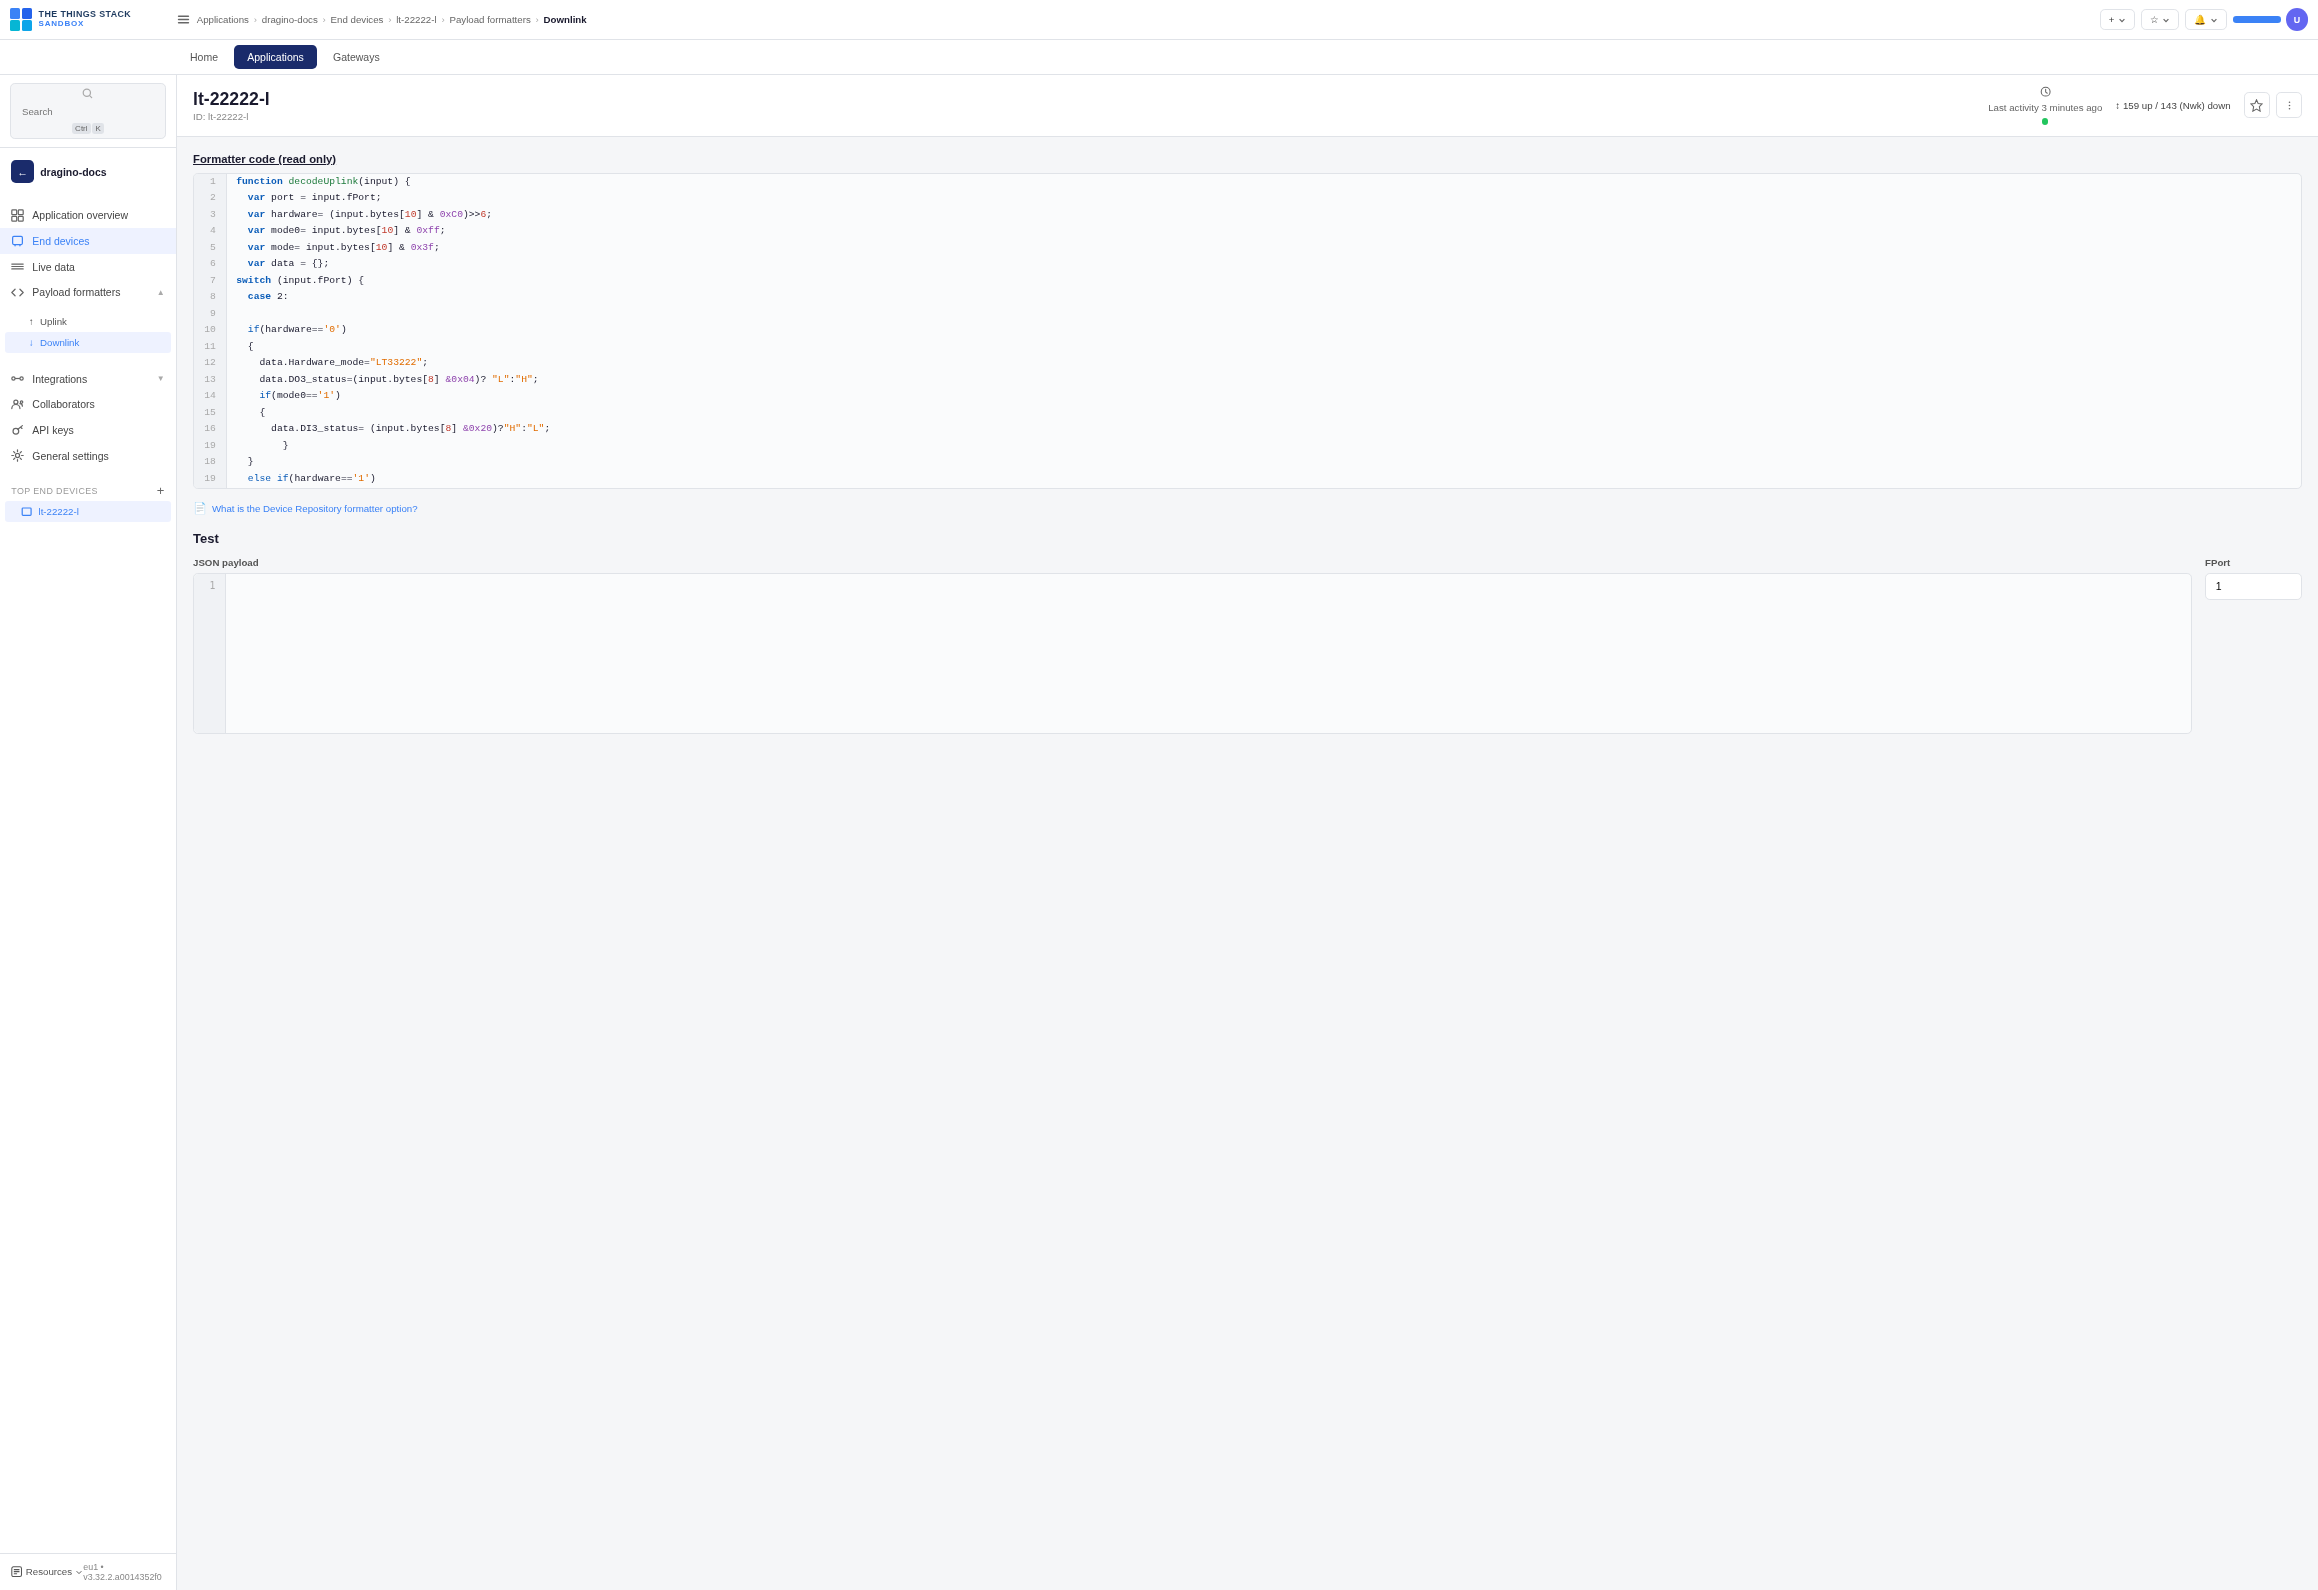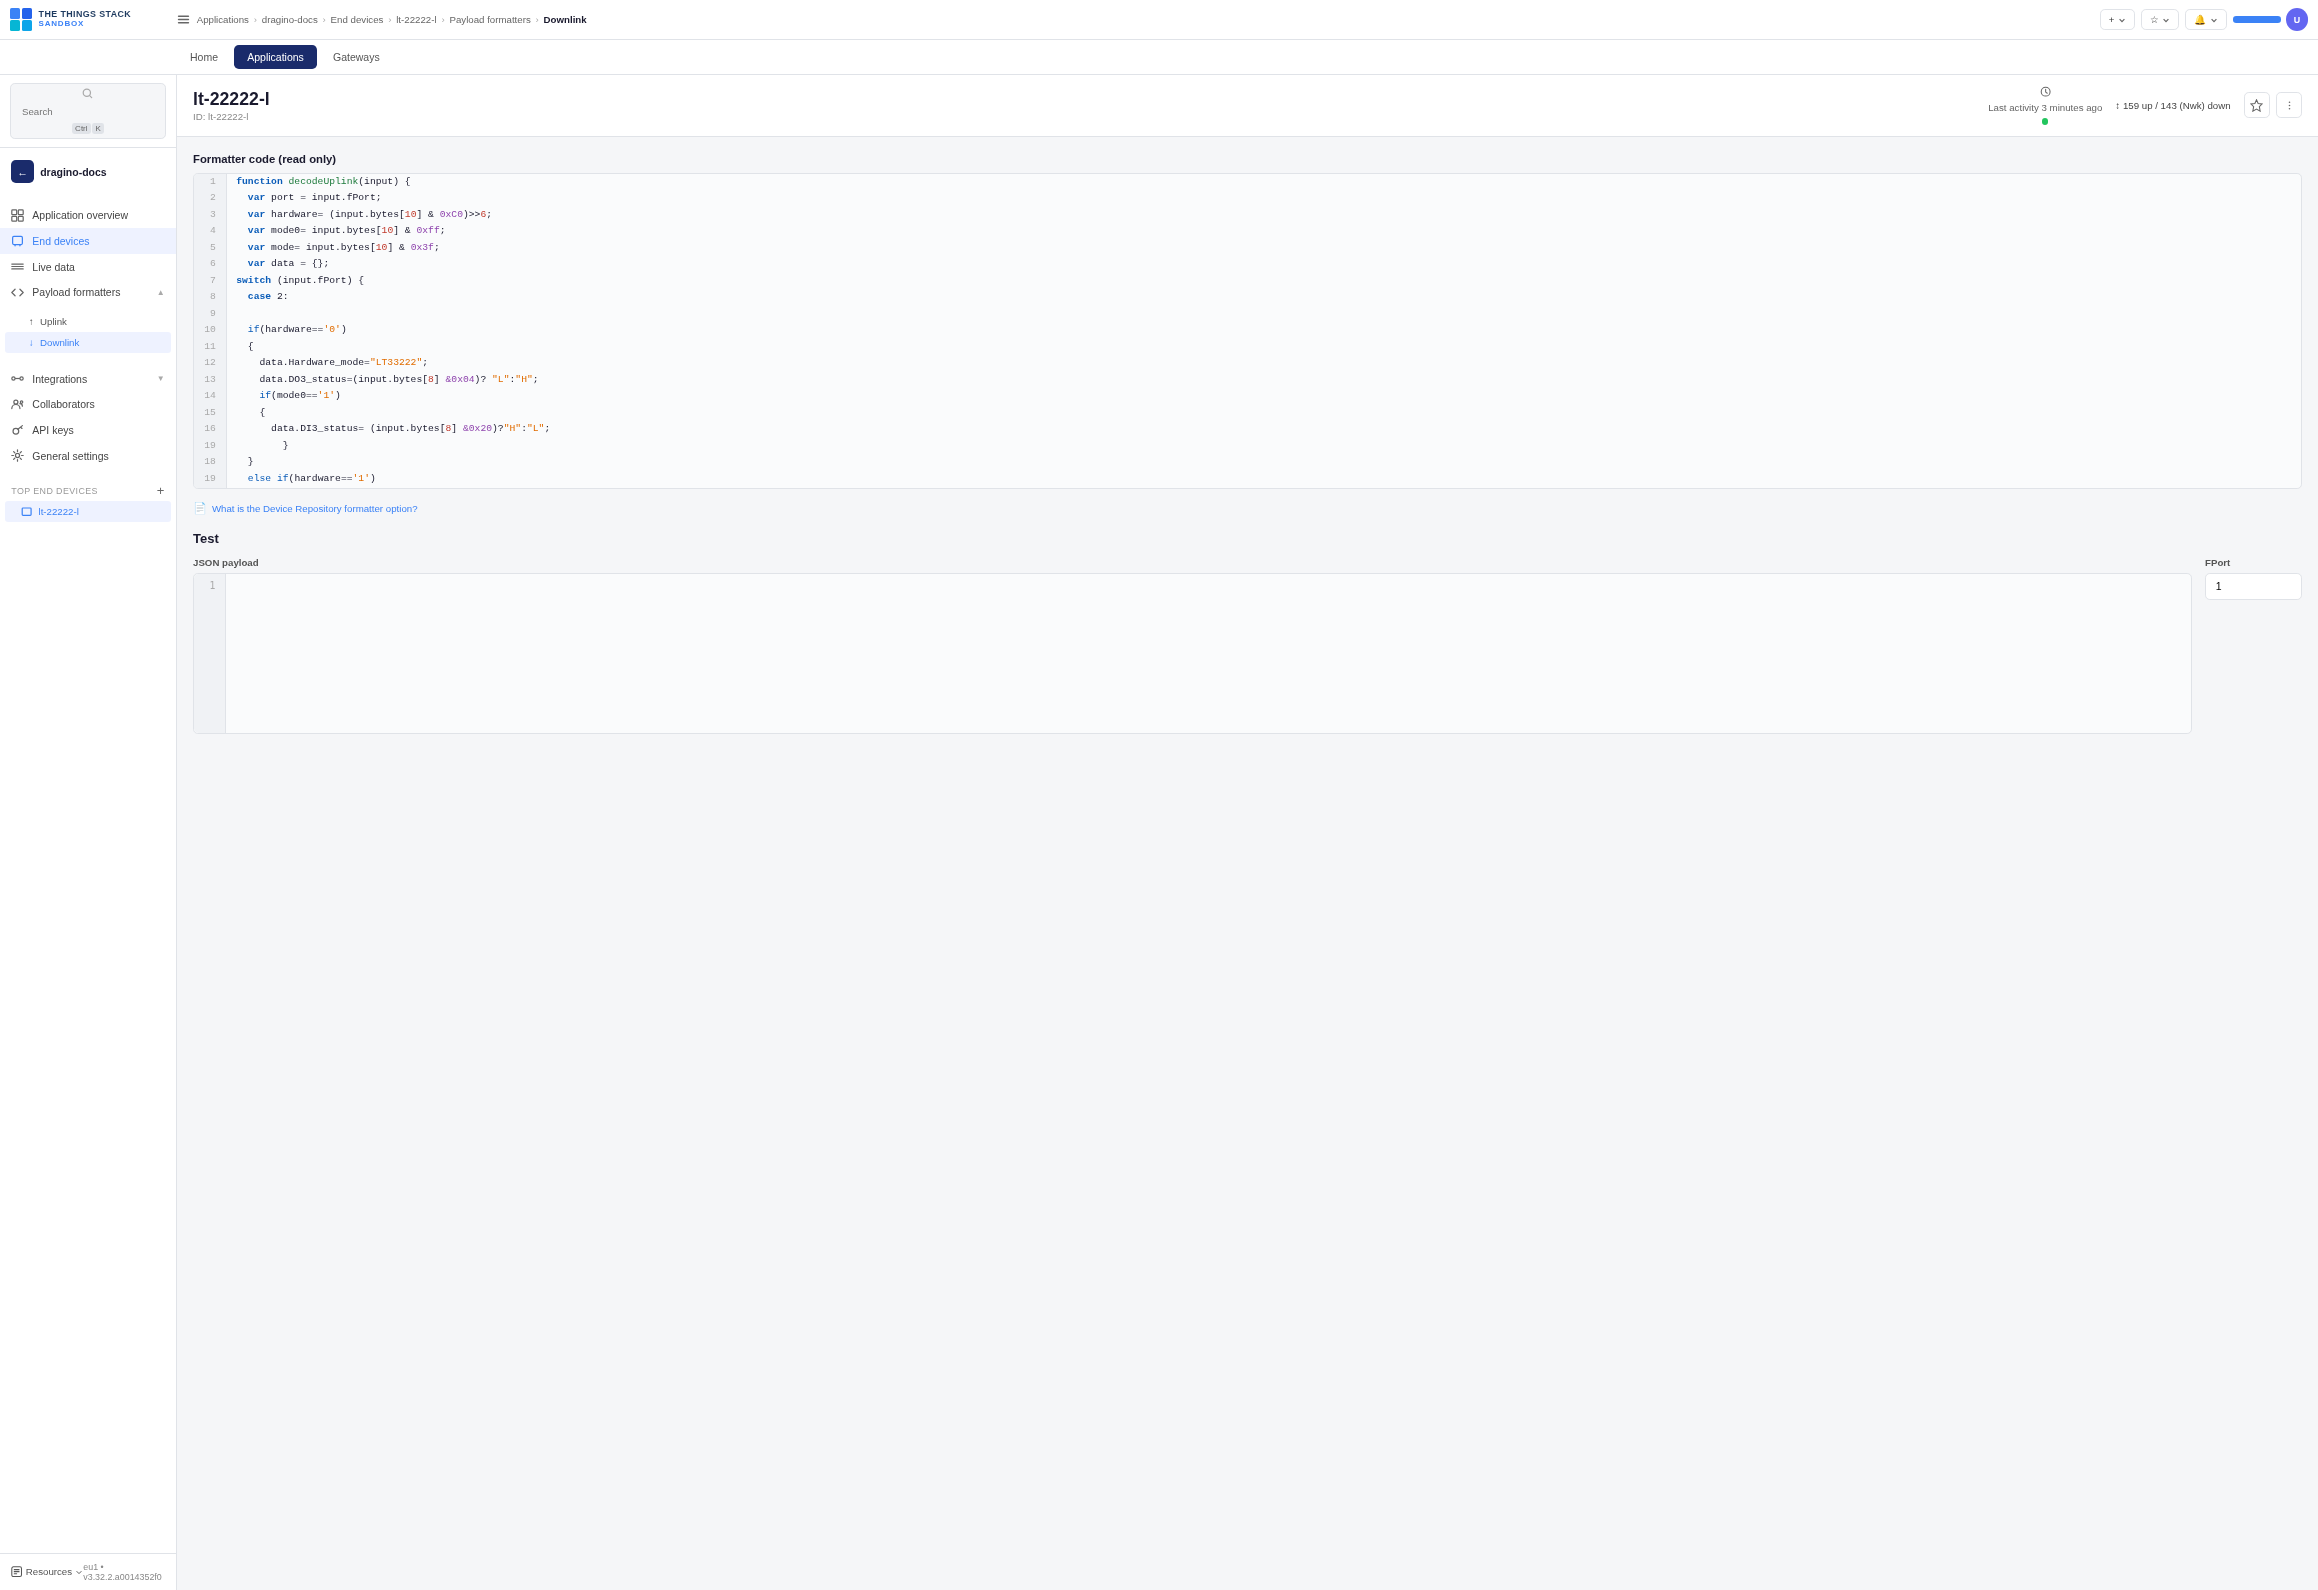--- a/index.html
+++ b/index.html
@@ -69,21 +69,21 @@
     .activity-badge { display: flex; align-items: center; gap: 4.8px; font-size: 9.7px; color: #666; flex-direction: column; }
     .activity-dot { width: 6.4px; height: 6.4px; border-radius: 50%; background: #22c55e; }
     .traffic-info { font-size: 9.7px; color: #444; }
     .header-actions { display: flex; gap: 6.4px; }
     .star-btn, .menu-btn { width: 26px; height: 26px; display: flex; align-items: center; justify-content: center; border: 0.8px solid #e0e3e8; border-radius: 4.8px; cursor: pointer; background: #fff; color: #666; }
 
     
     .content-body { padding: 16px; flex: 1; }
     .formatter-select-row { margin-bottom: 13px; }
     .select-dropdown { display: flex; align-items: center; justify-content: space-between; border: 0.8px solid #e0e3e8; border-radius: 4.8px; padding: 6.4px 11.3px; background: #fff; cursor: pointer; font-size: 10.5px; width: 258px; }
-    .section-title { font-size: 11.3px; font-weight: 600; color: #1a1a2e; margin-bottom: 8px; }
+    .section-title { font-size: 11.3px; font-weight: 600; color: #1a1a2e; margin-bottom: 8px; text-decoration: underline; }
     .code-block { border: 0.8px solid #e0e3e8; border-radius: 4.8px; overflow: hidden; background: #fafbfc; margin-bottom: 13px; position: relative; }
     .code-scroll { overflow-y: auto; max-height: 314px; }
     .code-table { width: 100%; border-collapse: collapse; font-family: 'Courier New', Courier, monospace; font-size: 9.7px; line-height: 1.7; }
     .code-table td.line-num { width: 32px; text-align: right; padding: 0 9.7px 0 6.4px; color: #aaa; user-select: none; border-right: 0.8px solid #e0e3e8; background: #f0f2f5; }
     .code-table td.code-line { padding: 0 9.7px; white-space: pre; color: #1a1a2e; }
     .kw { color: #0a5cb8; font-weight: 600; }
     .kw2 { color: #0a5cb8; }
     .fn { color: #1d7a3c; }
     .str { color: #e06c00; }
     .num { color: #c0392b; }

